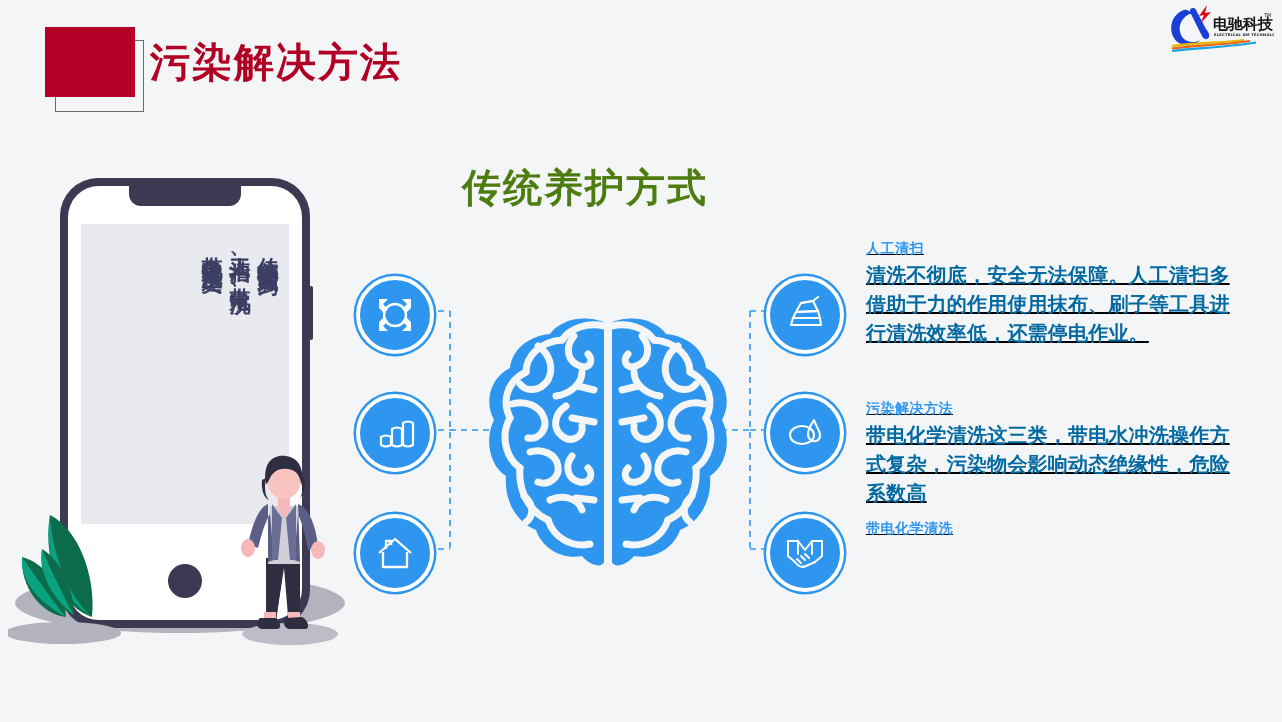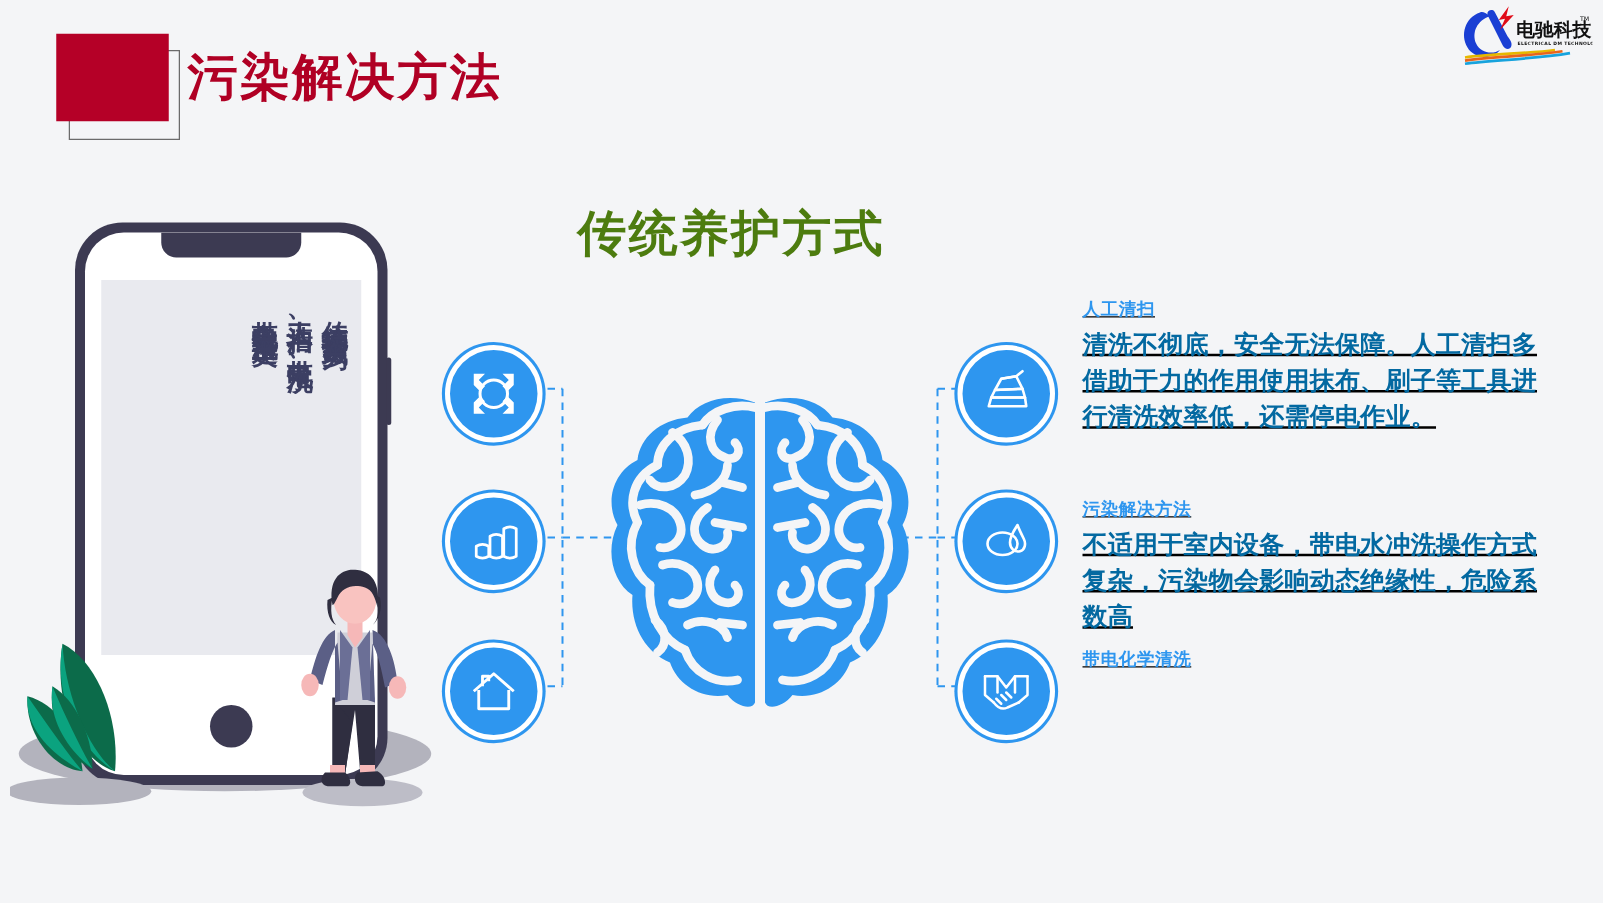--- a/index.html
+++ b/index.html
@@ -373,20 +373,20 @@
     </svg>
   </div>
 
   <div class="tb tb1">
     <div class="tb-title">人工清扫</div>
     <div class="tb-body">清洗不彻底，安全无法保障。人工清扫多借助于力的作用使用抹布、刷子等工具进行清洗效率低，还需停电作业。</div>
   </div>
 
   <div class="tb tb2">
     <div class="tb-title">污染解决方法</div>
-    <div class="tb-body">不适用于室内设备，带电水冲洗操作方式复杂，污染物会影响动态绝缘性，危险系数高</div>
+    <div class="tb-body">带电化学清洗这三类，带电水冲洗操作方式复杂，污染物会影响动态绝缘性，危险系数高</div>
   </div>
 
   <div class="tb tb3">
     <div class="tb-title">带电化学清洗</div>
   </div>
 
 </div>
 
 </body></html>

